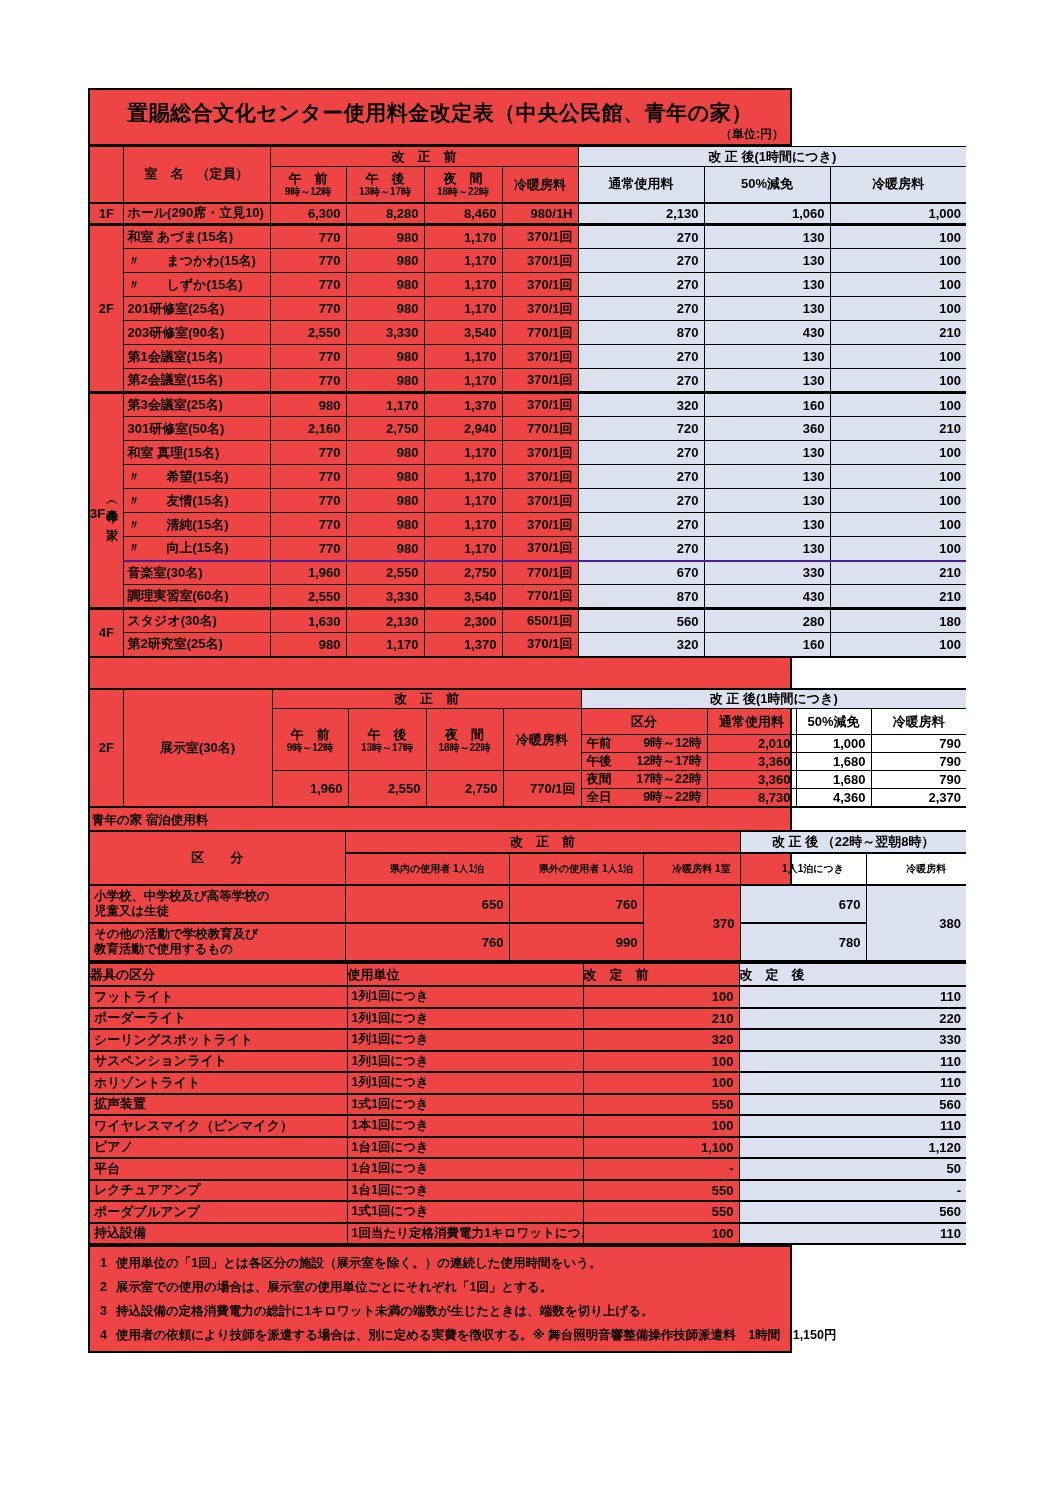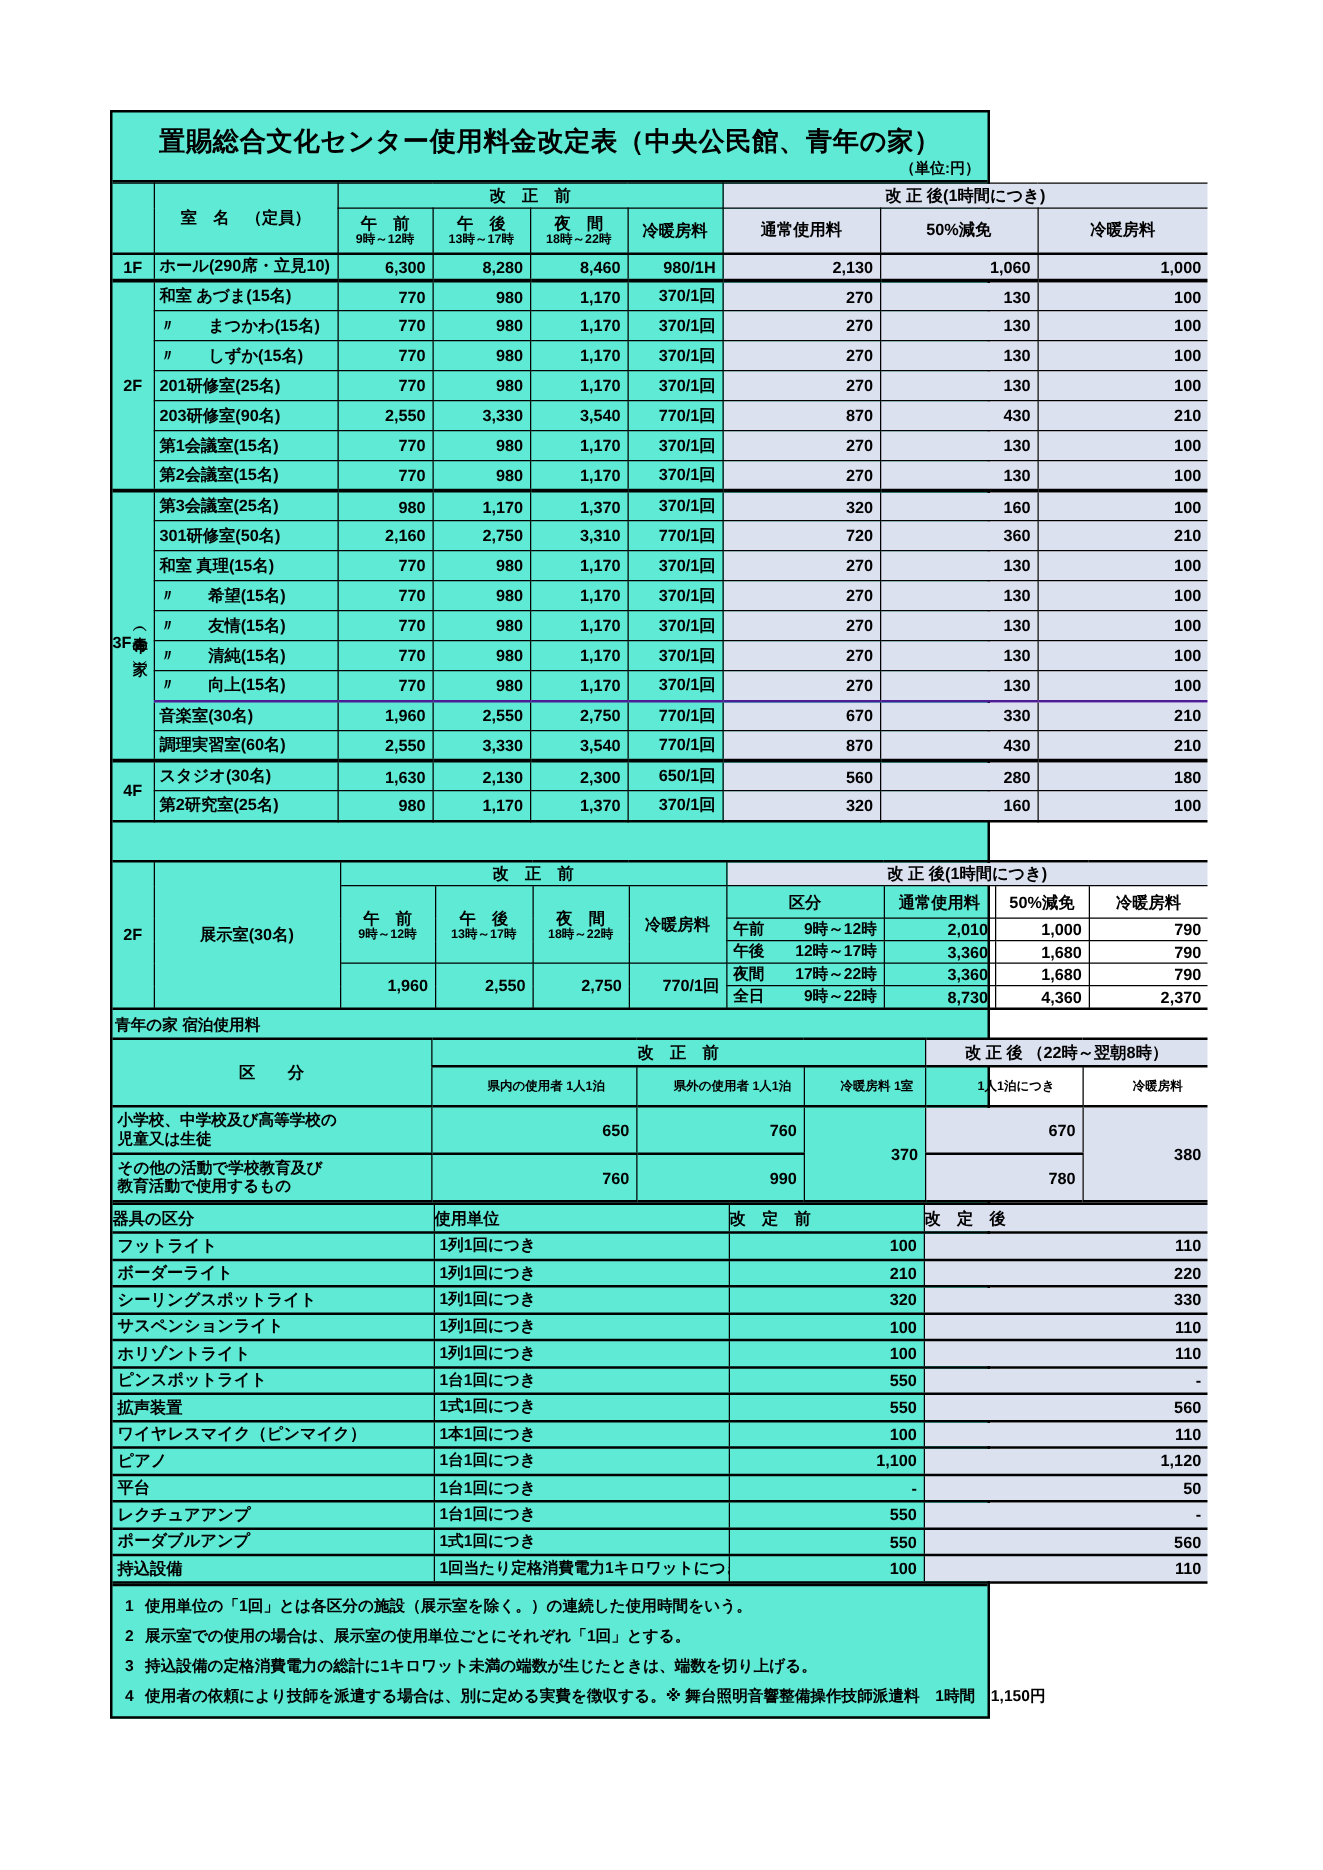--- a/index.html
+++ b/index.html
@@ -3,21 +3,21 @@
 <meta charset="utf-8">
 <style>
   html,body { margin:0; padding:0; background:#e8e8e8; }
   .sheet {
     position:relative; width:1058px; height:1496px; background:#ffffff;
     font-family:"Liberation Sans","DejaVu Sans",sans-serif;
     font-weight:bold; color:#000;
   }
   .frame {
     position:absolute; left:88px; top:88px; width:704px;
-    box-sizing:border-box; border:2px solid #000; background:#5eead4;
+    box-sizing:border-box; border:2px solid #000; background:#ef4444;
   }
   
   .title-box { position:relative; height:56px; border-bottom:2px solid #000; box-sizing:border-box; }
   .doc-title { text-align:center; font-size:21px; padding-top:9px; letter-spacing:0.5px; }
   .unit-note { position:absolute; right:6px; bottom:1px; font-size:12px; font-weight:bold; }
 
   
   table { border-collapse:collapse; width:100%; table-layout:fixed; }
   th,td {
     border:1px solid #000; font-weight:bold; font-size:13px;
@@ -238,21 +238,21 @@
               <td class="num">1,370</td>
               <td class="num">370/1回</td>
               <td class="num rev">320</td>
               <td class="num rev">160</td>
               <td class="num rev">100</td>
             </tr>
             <tr>
               <td class="name">301研修室(50名)</td>
               <td class="num">2,160</td>
               <td class="num">2,750</td>
-              <td class="num">3,310</td>
+              <td class="num">2,940</td>
               <td class="num">770/1回</td>
               <td class="num rev">720</td>
               <td class="num rev">360</td>
               <td class="num rev">210</td>
             </tr>
             <tr>
               <td class="name">和室 真理(15名)</td>
               <td class="num">770</td>
               <td class="num">980</td>
               <td class="num">1,170</td>
@@ -529,26 +529,20 @@
               <td class="num">100</td>
               <td class="num rev">110</td>
             </tr>
             <tr>
               <td class="name">ホリゾントライト</td>
               <td class="unit">1列1回につき</td>
               <td class="num">100</td>
               <td class="num rev">110</td>
             </tr>
             <tr>
-              <td class="name">ピンスポットライト</td>
-              <td class="unit">1台1回につき</td>
-              <td class="num">550</td>
-              <td class="num rev">-</td>
-            </tr>
-            <tr>
               <td class="name">拡声装置</td>
               <td class="unit">1式1回につき</td>
               <td class="num">550</td>
               <td class="num rev">560</td>
             </tr>
             <tr>
               <td class="name">ワイヤレスマイク（ピンマイク）</td>
               <td class="unit">1本1回につき</td>
               <td class="num">100</td>
               <td class="num rev">110</td>

